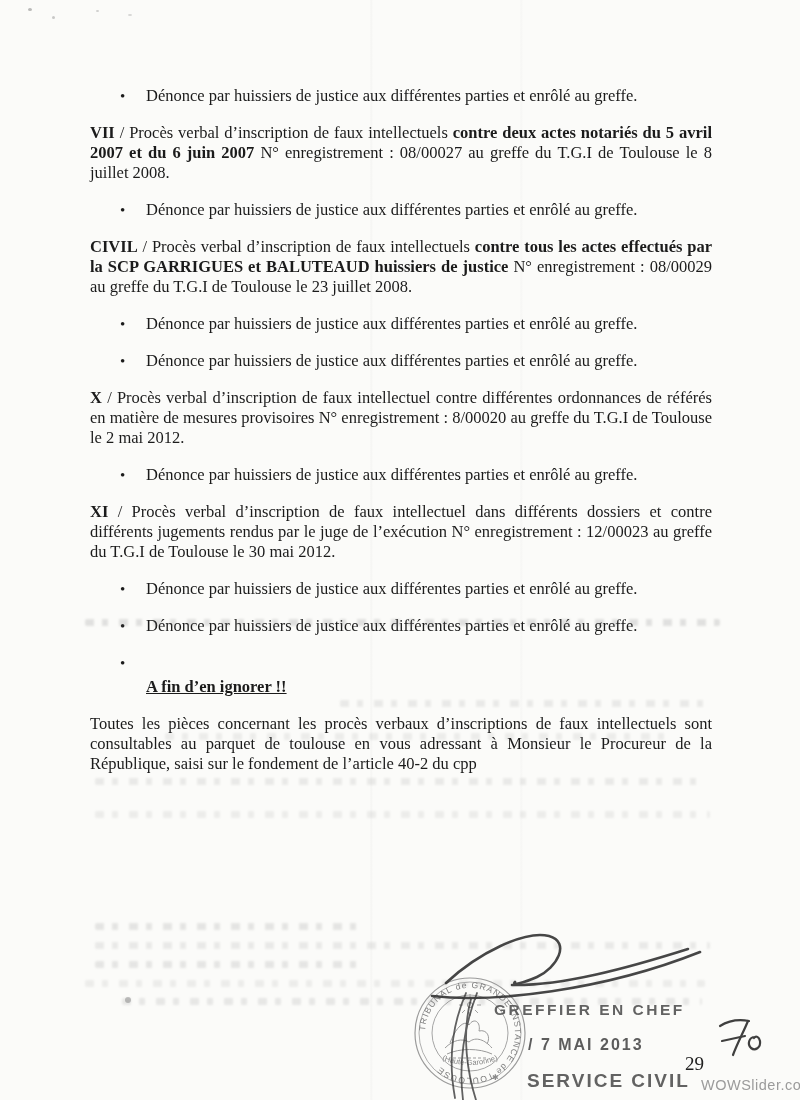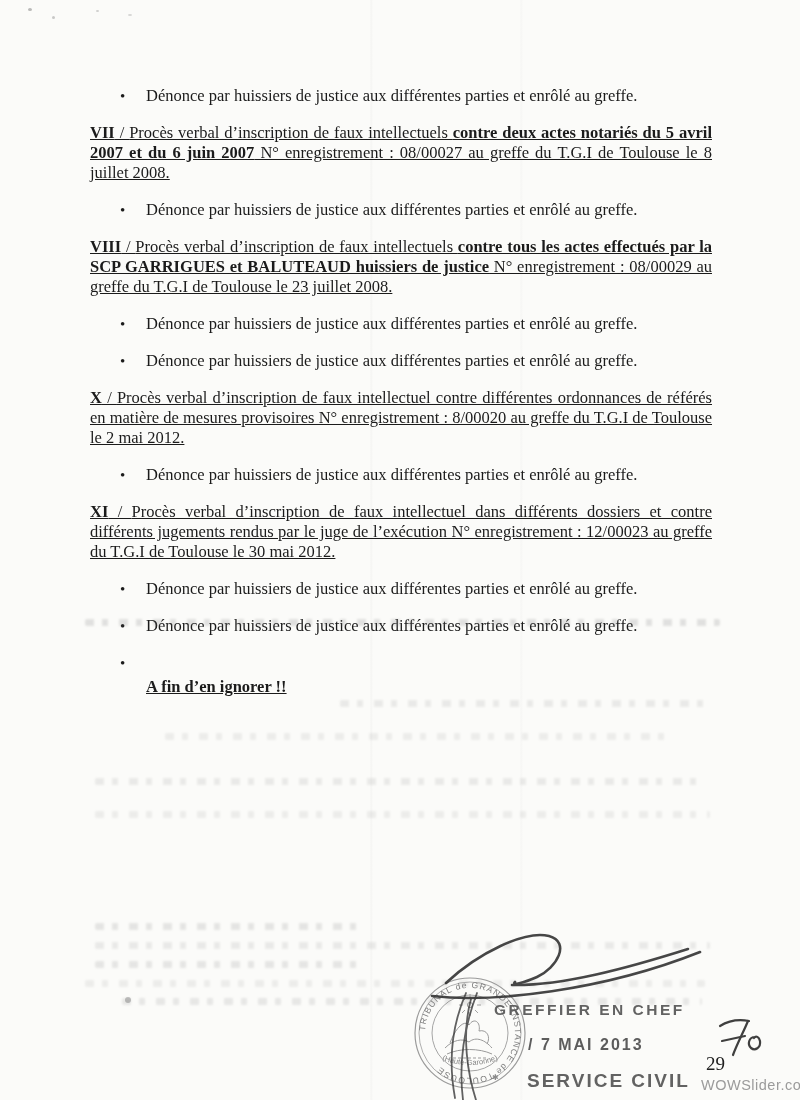--- a/index.html
+++ b/index.html
@@ -8,40 +8,40 @@
     background:#fbfbf9; overflow:hidden;
     font-family:"Liberation Serif", serif; color:#1b1b1b;
   }
   
   .page::before{
     content:""; position:absolute; inset:0; pointer-events:none;
     background:
       linear-gradient(90deg, transparent 0 370px, rgba(120,120,120,.05) 371px, transparent 373px 520px, rgba(120,120,120,.04) 521px, transparent 523px);
   }
   .content { position:absolute; left:90px; top:86px; width:622px; font-size:16.5px; line-height:20px; }
-  .para { margin:0 0 17px 0; text-align:justify;text-decoration:underline; }
+  .para { margin:0 0 17px 0; text-align:justify; }
   .para b { font-weight:bold; }
   .bullet-row { display:flex; align-items:flex-start; padding-left:30px; margin:0 0 17px 0; }
   .dot { width:14px; flex:0 0 14px; margin-right:12px; font-size:15px; line-height:20px; }
   .ignore-label { font-weight:bold; text-decoration:underline;margin-top:24px; }
   .closing { margin:0 0 12px 0; text-align:justify; }
   .signatory { padding-left:380px; white-space:nowrap; }
 
   .ghost { position:absolute; height:7px; border-radius:2px; filter:blur(1.3px); pointer-events:none;
     background:repeating-linear-gradient(90deg,#7a7a7a 0 9px,transparent 9px 17px,#7a7a7a 17px 23px,transparent 23px 34px); }
   .speck { position:absolute; background:#6a6a6a; border-radius:50%; pointer-events:none; }
 
   .overlay-svg { position:absolute; left:0; top:0; pointer-events:none; }
 
   .stamp-line { position:absolute; font-family:"Liberation Sans", sans-serif; color:#565656; opacity:.92; white-space:nowrap; }
   .stamp-title   { left:494px; top:1001px; font-size:15.5px; font-weight:bold; letter-spacing:2.5px; }
   .stamp-date    { left:528px; top:1036px; font-size:16px;  font-weight:bold; letter-spacing:2px; color:#4f4f4f; }
   .stamp-service { left:527px; top:1070px; font-size:19px;  font-weight:bold; letter-spacing:2px; }
 
-  .page-number { position:absolute; left:706px; top:1053px; font-size:19px; color:#202020; }
+  .page-number { position:absolute; left:685px; top:1053px; font-size:19px; color:#202020; }
   .watermark { position:absolute; left:701px; top:1077px; font-family:"Liberation Sans", sans-serif;
     font-size:14.5px; color:#9b9b9b; letter-spacing:.5px; text-decoration:none; }
 </style>
 </head>
 <body>
 
 <div class="page">
 
   <div class="speck" style="left:28px;top:8px;width:4px;height:3px;opacity:.45"></div>
   <div class="speck" style="left:52px;top:16px;width:3px;height:3px;opacity:.35"></div>
@@ -55,21 +55,21 @@
       <span>Dénonce par huissiers de justice aux différentes parties et enrôlé au greffe.</span>
     </div>
 
     <p class="para"><b>VII</b><span> / </span><span>Procès verbal d’inscription de faux intellectuels </span><b>contre deux actes notariés du 5 avril 2007 et du 6 juin 2007</b><span> N° enregistrement : 08/00027 au greffe du T.G.I de Toulouse le 8 juillet 2008.</span></p>
 
     <div class="bullet-row">
       <span class="dot">•</span>
       <span>Dénonce par huissiers de justice aux différentes parties et enrôlé au greffe.</span>
     </div>
 
-    <p class="para"><b>VIII</b><span> / </span><span>Procès verbal d’inscription de faux intellectuels </span><b>contre tous les actes effectués par la SCP GARRIGUES et BALUTEAUD huissiers de justice</b><span> N° enregistrement : 08/00029 au greffe du T.G.I de Toulouse le 23 juillet 2008.</span></p>
+    <p class="para"><b>CIVIL</b><span> / </span><span>Procès verbal d’inscription de faux intellectuels </span><b>contre tous les actes effectués par la SCP GARRIGUES et BALUTEAUD huissiers de justice</b><span> N° enregistrement : 08/00029 au greffe du T.G.I de Toulouse le 23 juillet 2008.</span></p>
 
     <div class="bullet-row">
       <span class="dot">•</span>
       <span>Dénonce par huissiers de justice aux différentes parties et enrôlé au greffe.</span>
     </div>
 
 
     <div class="bullet-row">
       <span class="dot">•</span>
       <span>Dénonce par huissiers de justice aux différentes parties et enrôlé au greffe.</span>
@@ -93,20 +93,21 @@
     <div class="bullet-row">
       <span class="dot">•</span>
       <span>Dénonce par huissiers de justice aux différentes parties et enrôlé au greffe.</span>
     </div>
 
     <div class="bullet-row">
       <span class="dot">•</span>
       <span class="ignore-label">A fin d’en ignorer !!</span>
     </div>
 
+    <p class="closing">Toutes les pièces concernant les procès verbaux d’inscriptions de faux intellectuels sont consultables au parquet de toulouse en vous adressant à Monsieur le Procureur de la République, saisi sur le fondement de l’article 40-2 du cpp</p>
 
   </div>
 
   <div class="ghost" style="left:85px;top:619px;width:635px;opacity:.20"></div>
   <div class="ghost" style="left:340px;top:700px;width:370px;opacity:.13"></div>
   <div class="ghost" style="left:165px;top:733px;width:500px;opacity:.11"></div>
   <div class="ghost" style="left:95px;top:778px;width:610px;opacity:.13"></div>
   <div class="ghost" style="left:95px;top:811px;width:615px;opacity:.11"></div>
   <div class="ghost" style="left:95px;top:923px;width:265px;opacity:.17"></div>
   <div class="ghost" style="left:95px;top:942px;width:615px;opacity:.13"></div>

